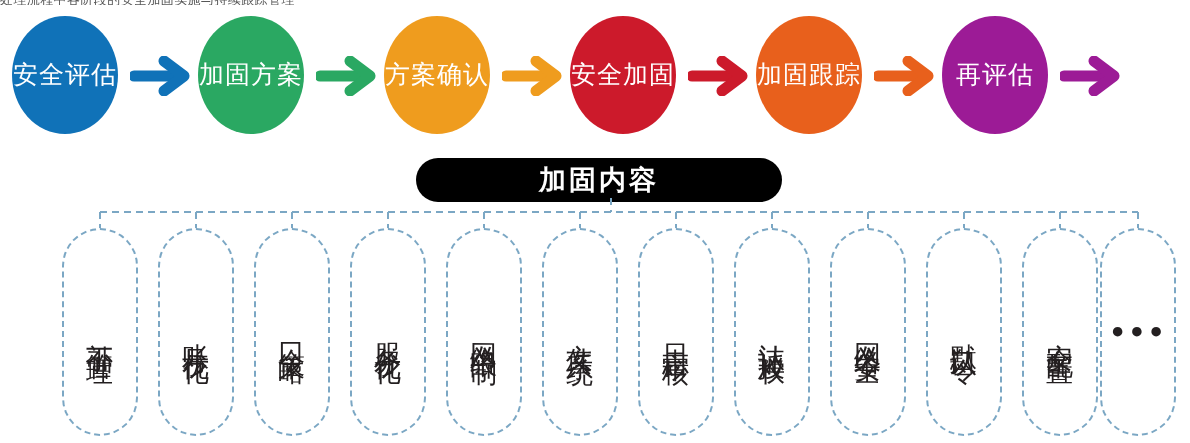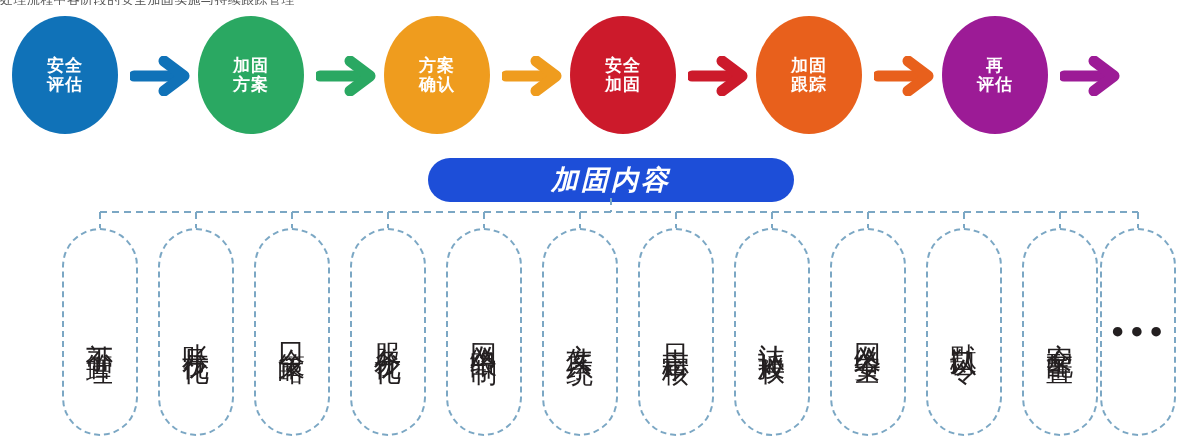--- a/index.html
+++ b/index.html
@@ -38,57 +38,55 @@
     left: 0; top: 16px;
     width: 1190px; height: 122px;
   }
 
   .node {
     position: absolute;
     top: 0;
     width: 106px; height: 118px;
     border-radius: 50%;
     display: flex;
-    flex-direction: column;
     align-items: center;
     justify-content: center;
     color: #ffffff;
     line-height: 1.12;
-    font-size: 17px;
-    font-weight: 700;
+    font-size: 25px;
+    font-weight: 400;
     letter-spacing: 1px;
     text-align: center;
     user-select: none;
   }
   .node span { display: block; }
 
   .arrow {
     position: absolute;
     top: 40px;
     width: 62px;
     height: 40px;
   }
   .arrow svg { display: block; width: 62px; height: 40px; }
 
   
   #banner {
     position: absolute;
-    left: 428px; top: 158px;
+    left: 416px; top: 158px;
     width: 366px; height: 44px;
-    background: #1d4ed8;
+    background: #000000;
     border-radius: 22px;
     display: flex;
     align-items: center;
     justify-content: center;
     color: #ffffff;
     font-size: 27px;
     font-weight: 700;
     letter-spacing: 3px;
     user-select: none;
-    font-style: italic;
   }
 
   
   #connectors {
     position: absolute;
     left: 0; top: 198px;
     width: 1190px; height: 36px;
   }
   #connectors svg { display: block; }
 

